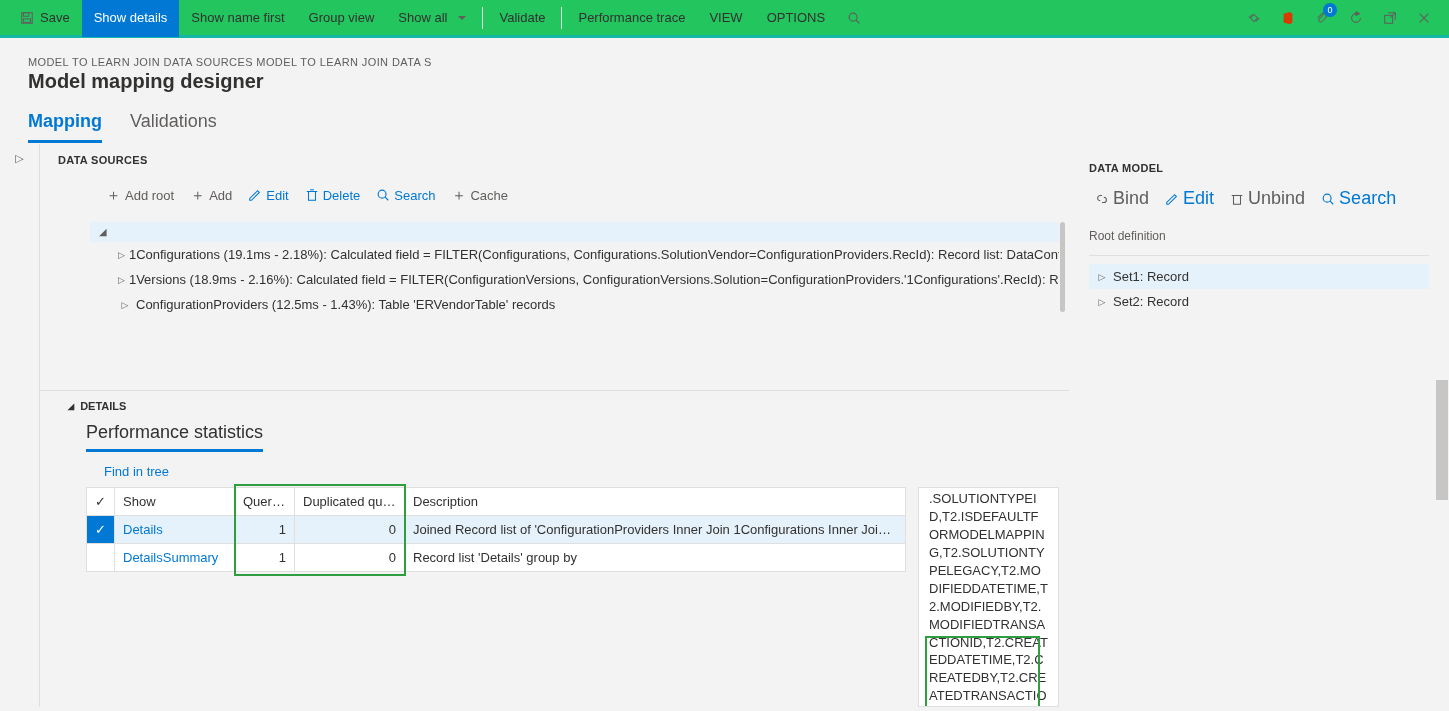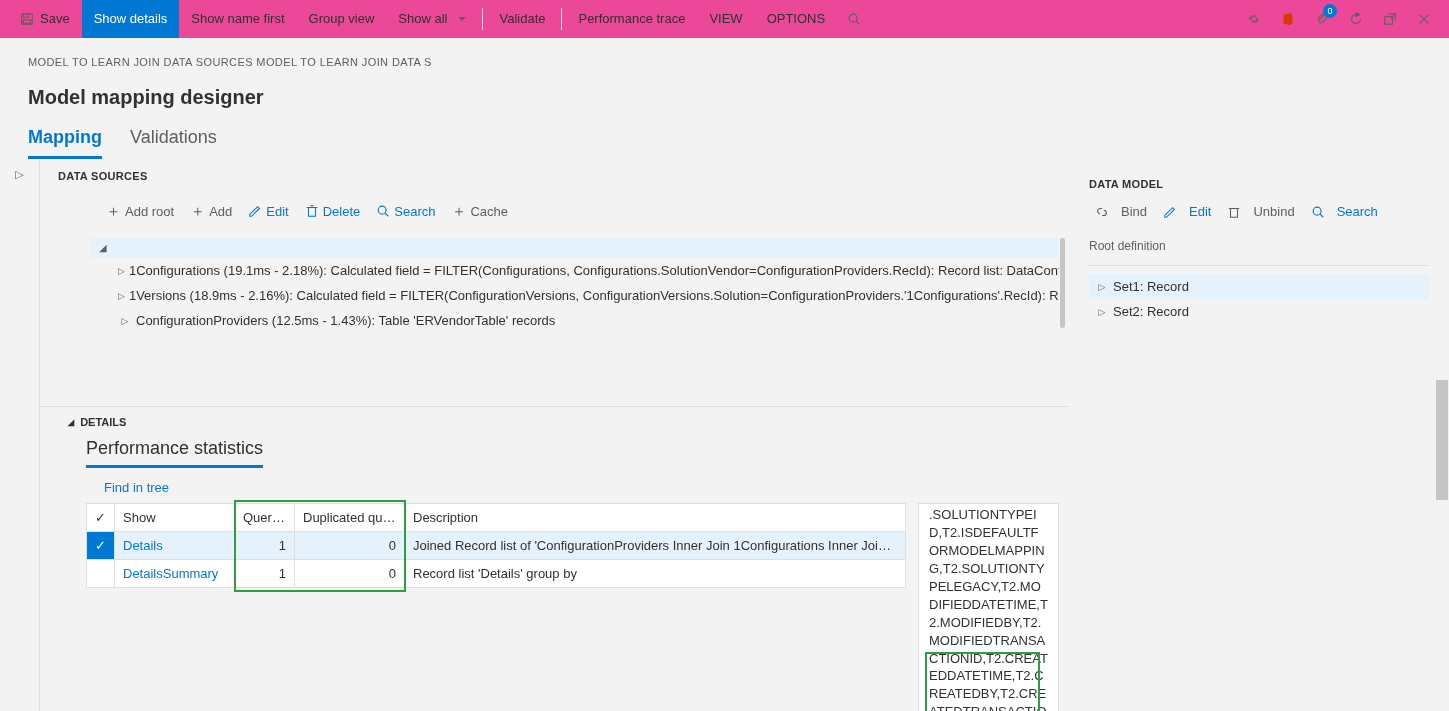--- a/index.html
+++ b/index.html
@@ -1,30 +1,30 @@
 <!DOCTYPE html>
 <html><head>
 <meta charset="utf-8">
 <style>
 * { margin: 0; padding: 0; box-sizing: border-box; font-family: "Segoe UI", -apple-system, sans-serif; }
 body { background: #f3f3f3; font-size: 13px; color: #323130; overflow: hidden; width: 1449px; height: 711px; }
 
 
-.toolbar { background: #ec4899; height: 38px; display: flex; align-items: center; border-bottom: 1px solid #14b8a6; padding: 0 8px; }
+.toolbar { background: #22c55e; height: 38px; display: flex; align-items: center; border-bottom: 3px solid #14b8a6; padding: 0 8px; }
 .toolbar .btn { padding: 0 12px; height: 38px; display: inline-flex; align-items: center; gap: 6px; color: #323130; cursor: pointer; font-size: 13px; }
 .toolbar .btn.primary { background: #0078d4; color: #fff; }
 .toolbar .sep { width: 1px; height: 22px; background: #e1dfdd; margin: 0 4px; }
 .toolbar .spacer { flex: 1; }
 .toolbar .icon-btn { width: 34px; height: 38px; display: inline-flex; align-items: center; justify-content: center; cursor: pointer; color: #605e5c; }
 .badge-holder { position: relative; }
 .badge { position: absolute; top: 4px; right: 2px; background: #0078d4; color:#fff; font-size:9px; border-radius:8px; min-width:14px; height:14px; display:flex; align-items:center; justify-content:center; padding:0 3px; }
 
 
 .page-head { padding: 18px 28px 8px; }
-.crumb { font-size: 11px; color: #605e5c; letter-spacing: .4px; margin-bottom: 18px; }
+.crumb { font-size: 11px; color: #605e5c; letter-spacing: .4px; margin-bottom: 2px; }
 .page-title { font-size: 20px; font-weight: 600; color: #323130; }
 
 
 .tabrow { display: flex; gap: 28px; padding: 10px 28px 0; border-bottom: 1px solid #f3f3f3; }
 .tabrow .tab { padding-bottom: 8px; color: #605e5c; cursor: pointer; font-size: 18px; }
 .tabrow .tab.active { color: #0078d4; font-weight: 600; border-bottom: 3px solid #0078d4; }
 
 
 .body { display: flex; height: calc(711px - 38px - 70px - 40px); }
 .left-gutter { width: 40px; border-right: 1px solid #e1dfdd; display:flex; flex-direction:column; }
@@ -42,21 +42,21 @@
 .tree-row.sel { background:#e6f2fb; font-weight:600; }
 .caret { width:14px; display:inline-flex; justify-content:center; font-size:9px; color:#605e5c; margin-right:4px; cursor:pointer; }
 .indent1 { padding-left: 28px; }
 .vscroll { position:absolute; right:4px; top:0; width:5px; height:100%; }
 .vscroll-thumb { width:5px; height:90px; background:#c8c6c4; border-radius:3px; }
 
 
 .right-col { width: 380px; padding: 0 20px; }
 .right-head { font-size:11px; font-weight:600; letter-spacing:.3px; padding: 18px 0 10px; }
 .dm-toolbar { display:flex; gap:4px; padding-bottom:10px; flex-wrap:wrap; }
-.dm-toolbar .link { display:inline-flex; align-items:center; gap:12px; padding:4px 6px; font-size:13px; cursor:pointer; }
+.dm-toolbar .link { display:inline-flex; align-items:center; gap:4px; padding:4px 6px; font-size:18px; cursor:pointer; }
 .dm-toolbar .link.blue { color:#0078d4; }
 .dm-toolbar .link.muted { color:#605e5c; }
 .root-def { color:#605e5c; font-size:12px; padding:6px 0 4px; }
 .thin-rule { height:1px; background:#e1dfdd; margin:8px 0; }
 .dm-tree-row { display:flex; align-items:center; padding:5px 6px; font-size:13px; }
 .dm-tree-row.sel { background:#e6f2fb; }
 
 
 .details-section { border-top:1px solid #e1dfdd; padding: 6px 10px 0 28px; }
 .details-toggle { font-size:11px; font-weight:600; cursor:pointer; display:inline-flex; gap:6px; align-items:center; }

